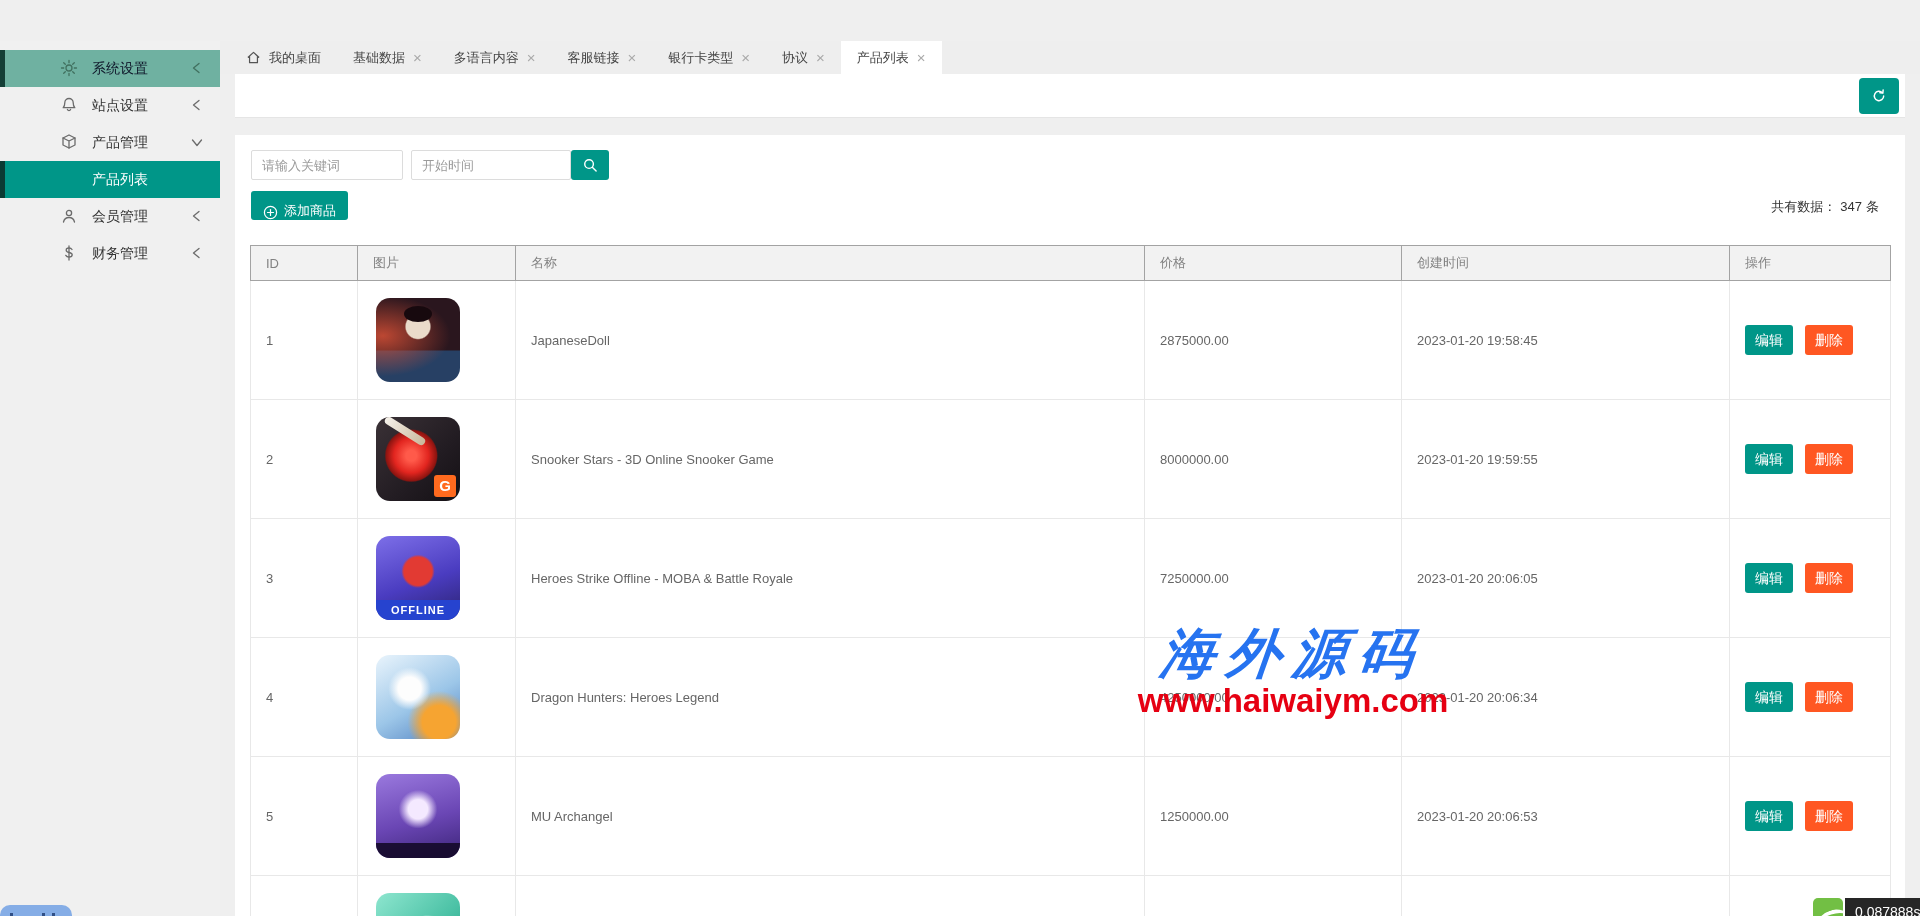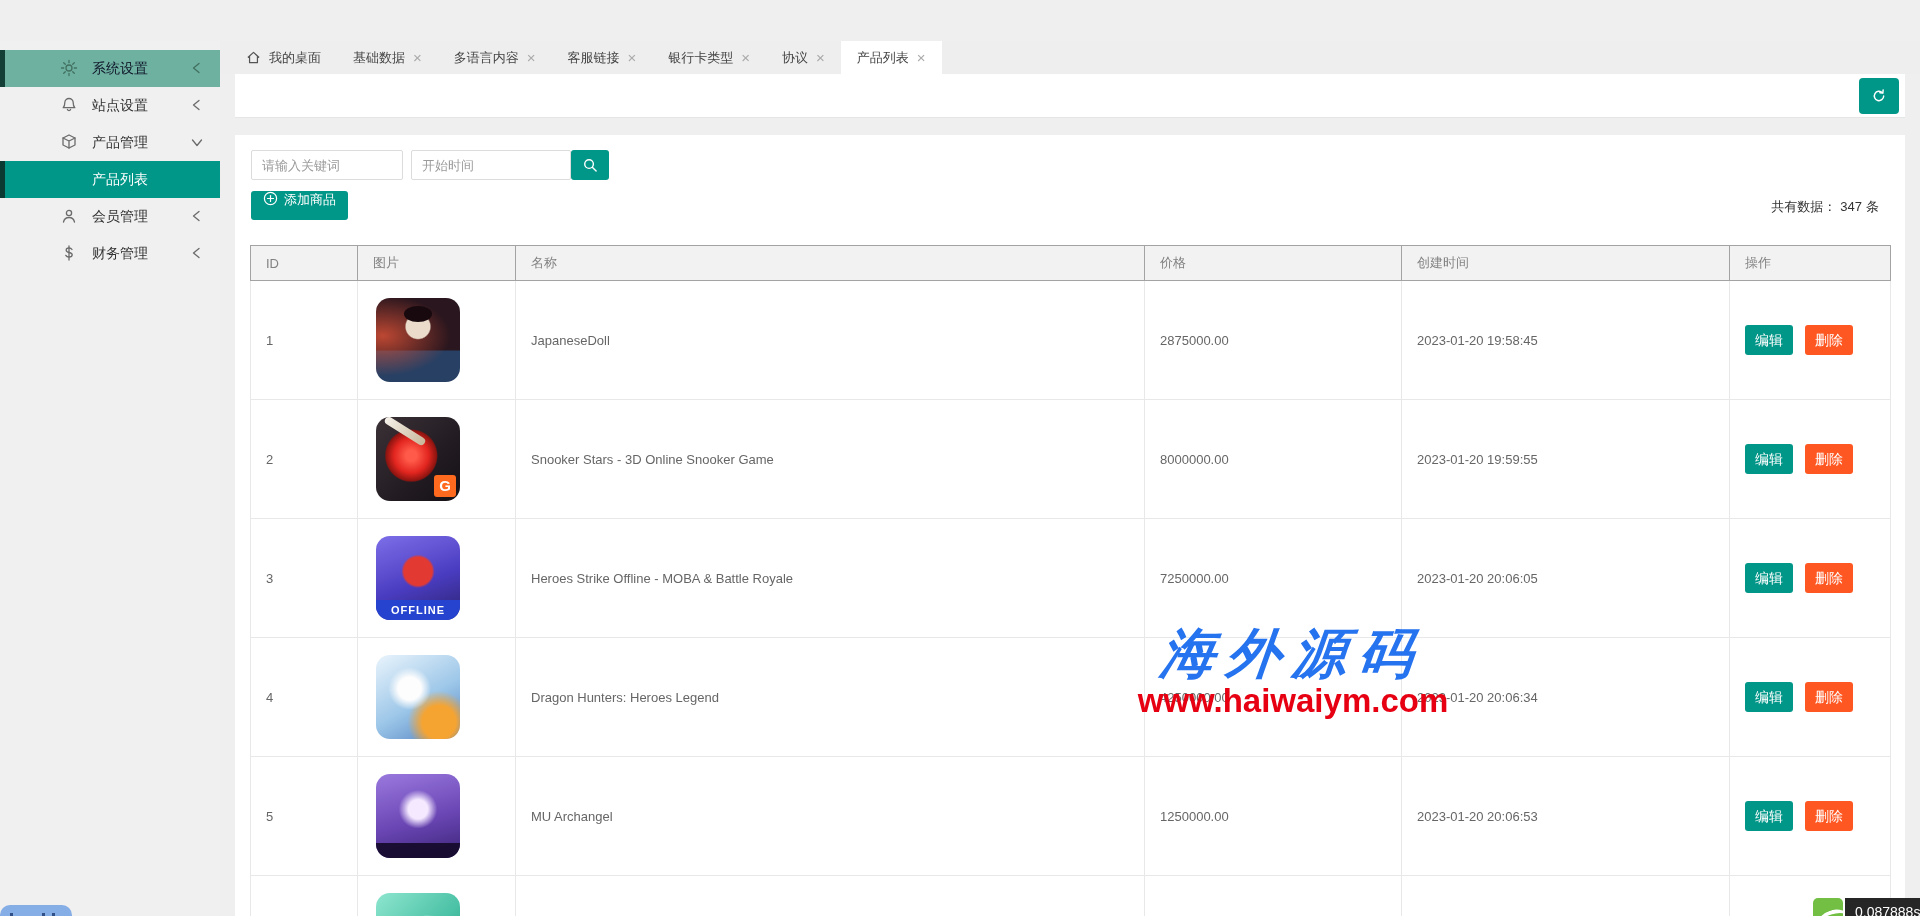--- a/index.html
+++ b/index.html
@@ -51,21 +51,21 @@
   .card{position:absolute;left:235px;top:135px;width:1670px;height:911px;background:#fff;overflow:hidden;}
   .search-row{position:absolute;left:16px;top:15px;display:flex;align-items:center;}
   .inp{height:30px;border:1px solid #dcdcdc;border-radius:2px;padding:0 10px;font-size:13px;color:#666;
        font-family:"Liberation Sans",sans-serif;outline:none;}
   .inp::placeholder{color:#9b9b9b;}
   .inp-keyword{width:152px;margin-right:8px;}
   .inp-time{width:160px;}
   .search-btn{width:38px;height:30px;background:#009688;border:none;border-radius:3px;
               display:flex;align-items:center;justify-content:center;cursor:pointer;}
   .add-btn{position:absolute;left:16px;top:56px;height:29px;padding:0 12px;background:#009688;border:none;
-           border-radius:3px;color:#fff;font-size:13px;display:inline-flex;align-items:flex-start;gap:6px;
+           border-radius:3px;color:#fff;font-size:13px;display:inline-flex;align-items:flex-end;gap:6px;
            cursor:pointer;font-family:"Liberation Sans",sans-serif;}
   .total{position:absolute;right:22px;top:63px;font-size:13px;color:#333;}
   .total span{margin-right:4px;}
 
   
   .tbl-wrap{position:absolute;left:15px;top:110px;width:1640px;}
   table.grid{border-collapse:collapse;table-layout:fixed;width:1640px;font-size:13px;color:#666;}
   table.grid th{height:35px;background:#f2f2f2;color:#828282;font-weight:normal;text-align:left;
                 padding:0 15px;border:1px solid #a3a3a3;}
   table.grid td{height:119px;border:1px solid #e8e8e8;padding:0 15px;vertical-align:middle;background:#fff;}

